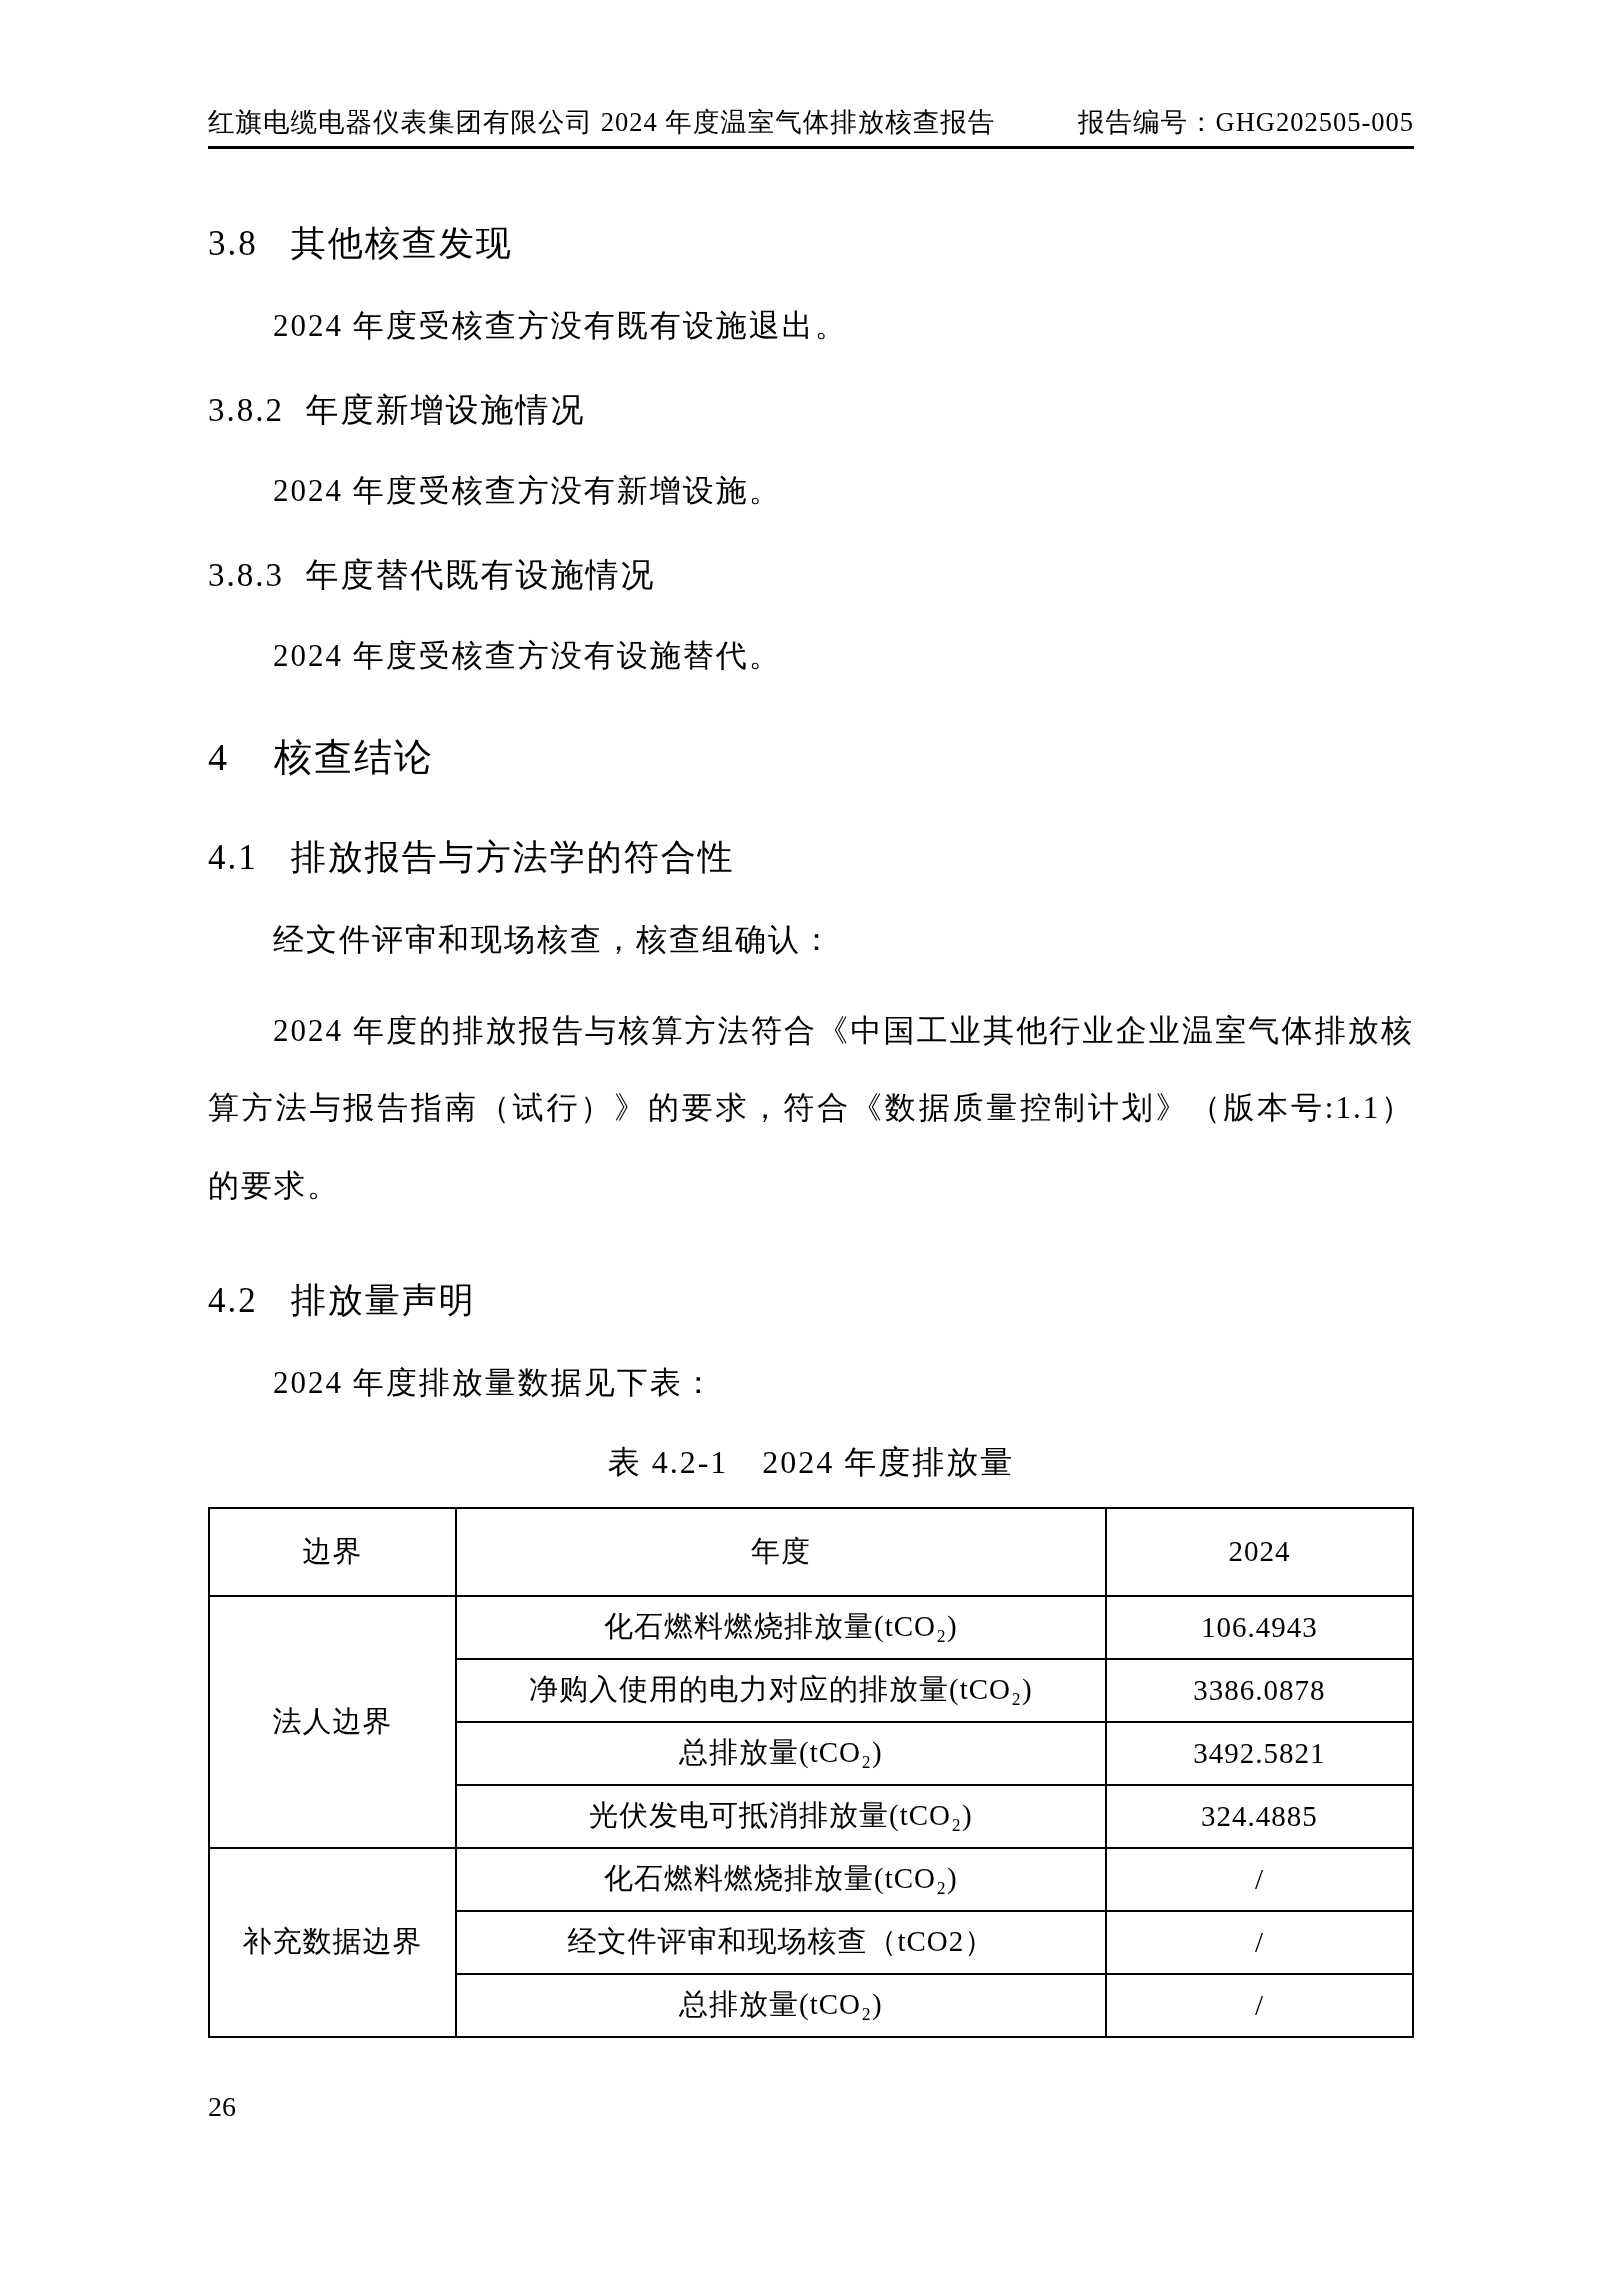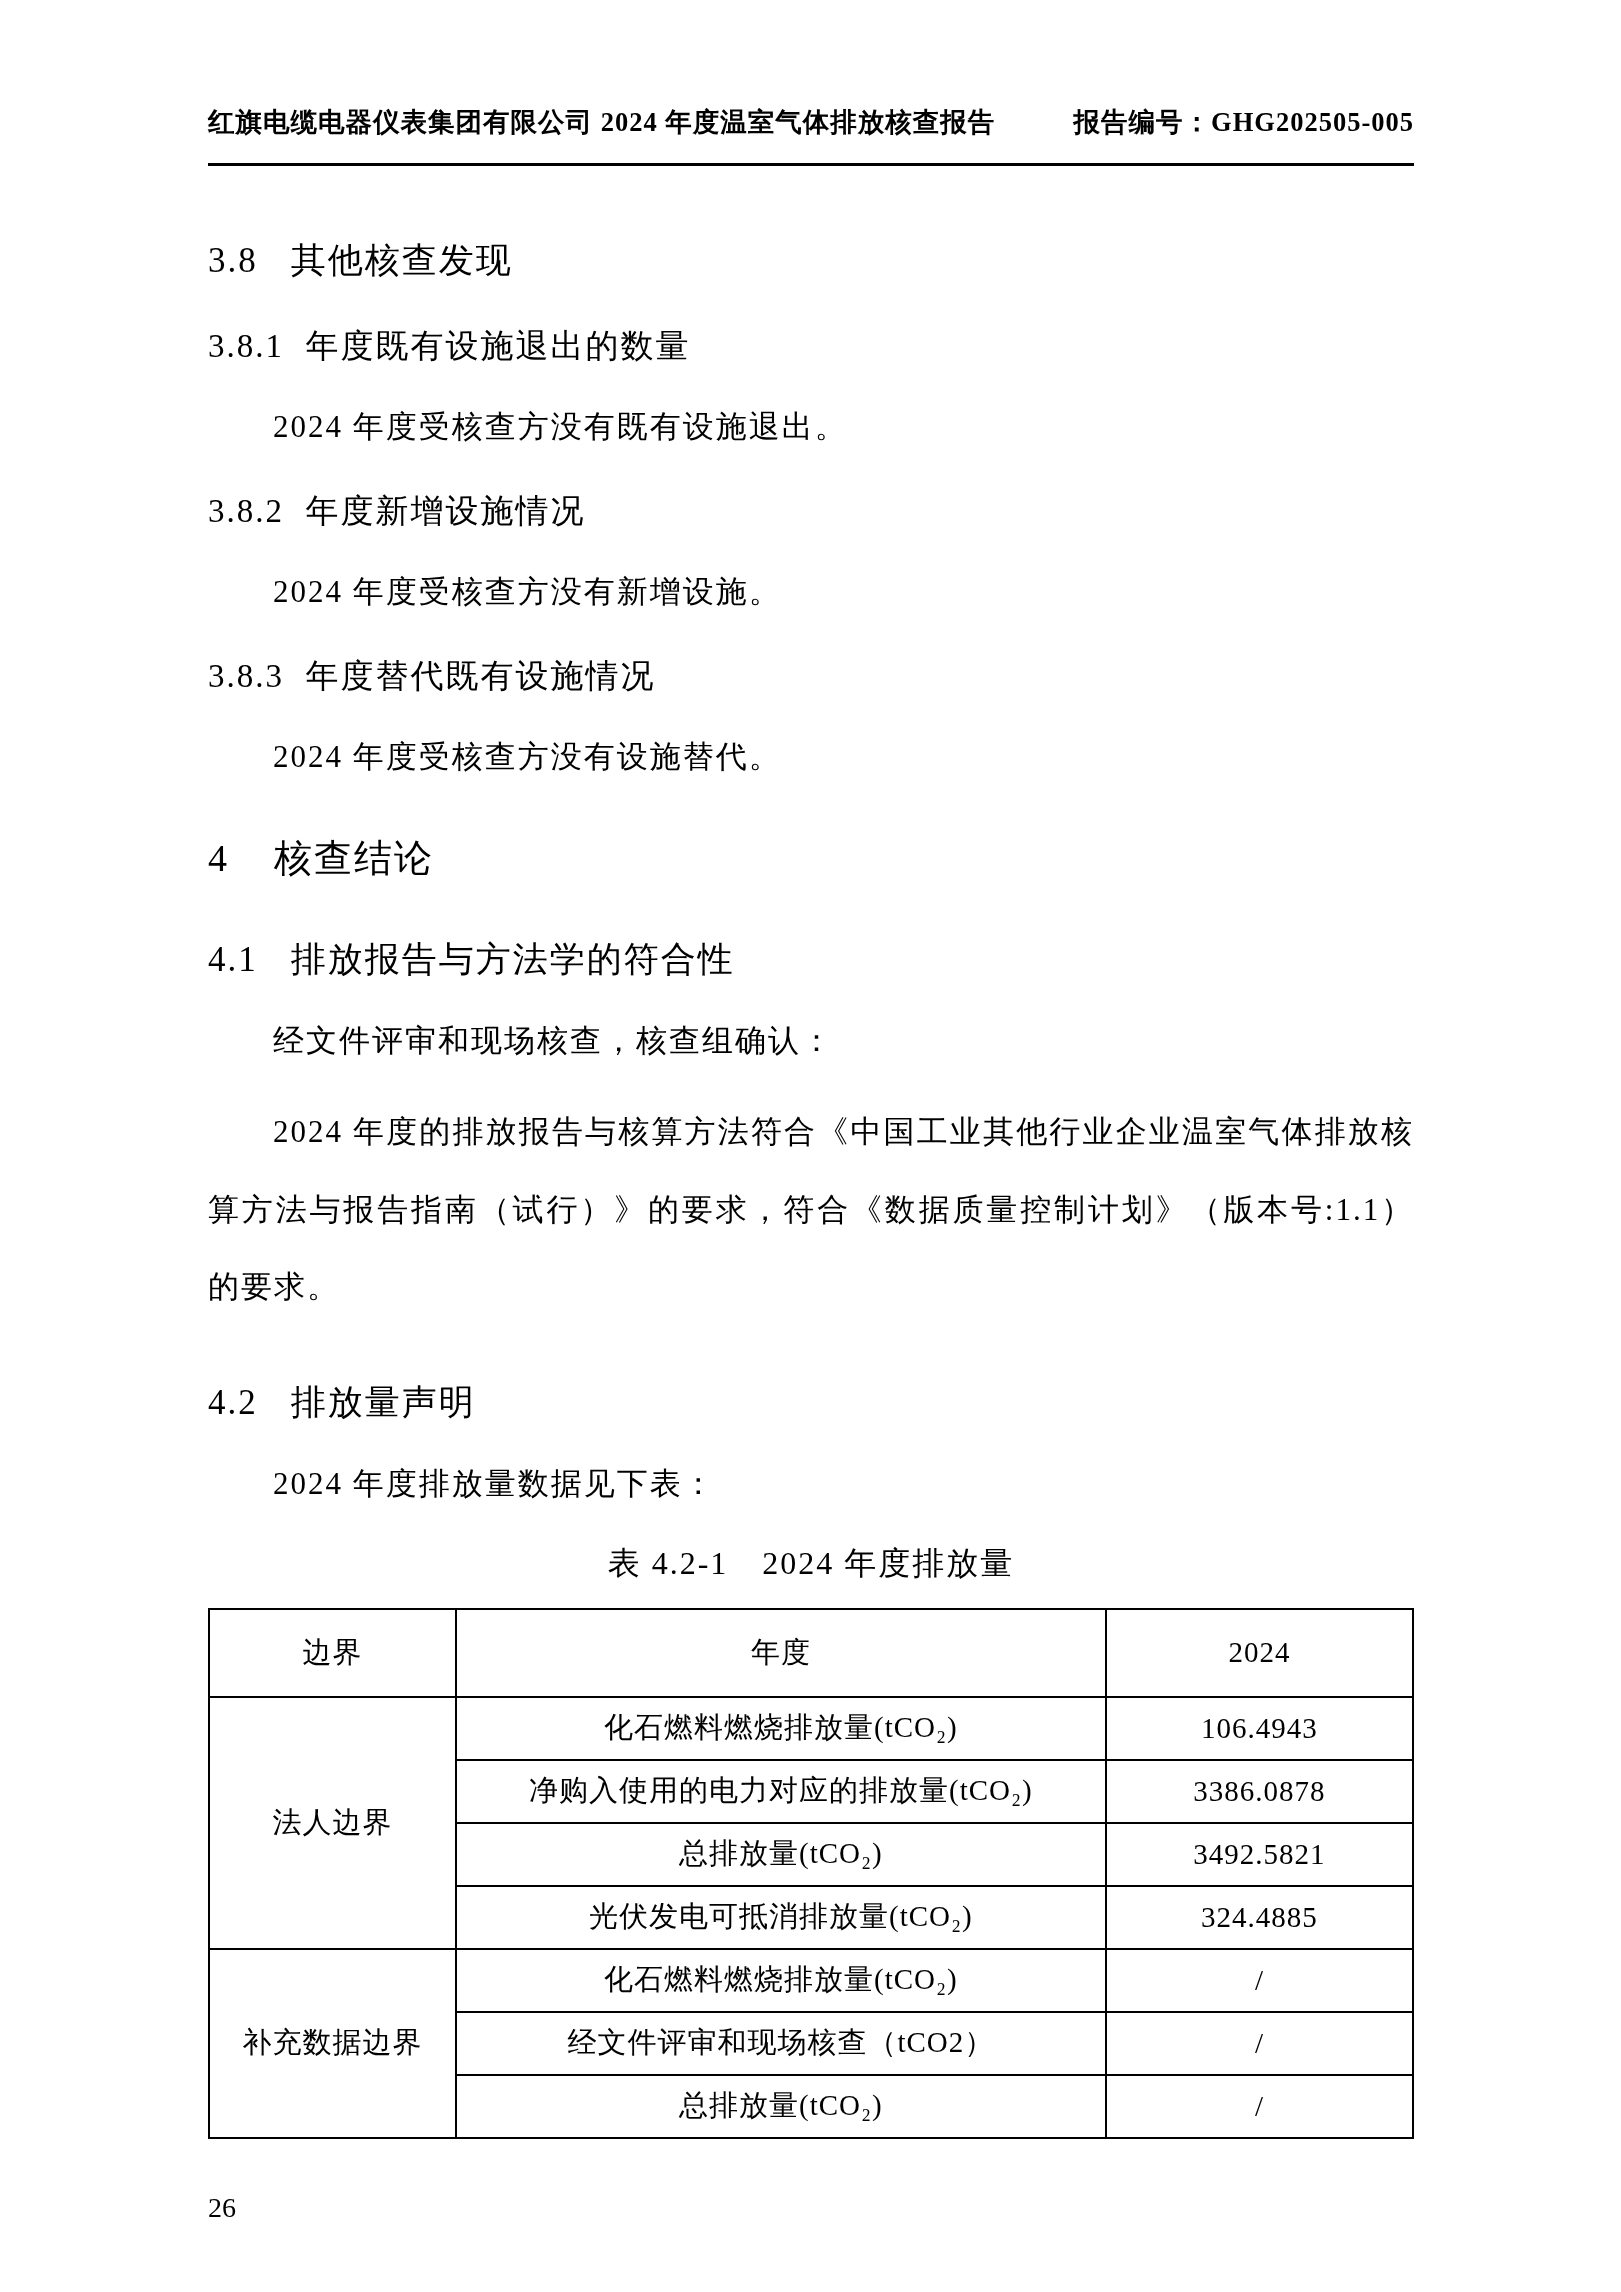--- a/index.html
+++ b/index.html
@@ -21,24 +21,24 @@
     margin-left: 208px;
     margin-right: 207px;
   }
 
   
   .page-header {
     display: flex;
     justify-content: space-between;
     align-items: flex-end;
     padding-top: 104px;
-    padding-bottom: 23px;
+    padding-bottom: 6px;
     border-bottom: 3.9px solid #000;
     font-size: 26.5px;
-    font-weight: 700;
+    font-weight: 400;
     letter-spacing: 1px;
     white-space: nowrap;
   }
   .page-header .hdr-right { margin-left: 30px; }
 
   
   .h-l1, .h-l2, .h-l3 {
     font-weight: 400;
     letter-spacing: 2px;
     line-height: 1.25;
@@ -118,23 +118,20 @@
 
     <header class="page-header">
       <span class="hdr-left">红旗电缆电器仪表集团有限公司 2024 年度温室气体排放核查报告</span>
       <span class="hdr-right">报告编号：GHG202505-005</span>
     </header>
 
     <div class="h-l2">
       <span class="h-num">3.8</span><span>其他核查发现</span>
     </div>
 
-    <div class="h-l3">
-      <span class="h-num">3.8.1</span><span>年度既有设施退出的数量</span>
-    </div>
     <p class="para">2024 年度受核查方没有既有设施退出。</p>
 
     <div class="h-l3">
       <span class="h-num">3.8.2</span><span>年度新增设施情况</span>
     </div>
     <p class="para">2024 年度受核查方没有新增设施。</p>
 
     <div class="h-l3">
       <span class="h-num">3.8.3</span><span>年度替代既有设施情况</span>
     </div>

